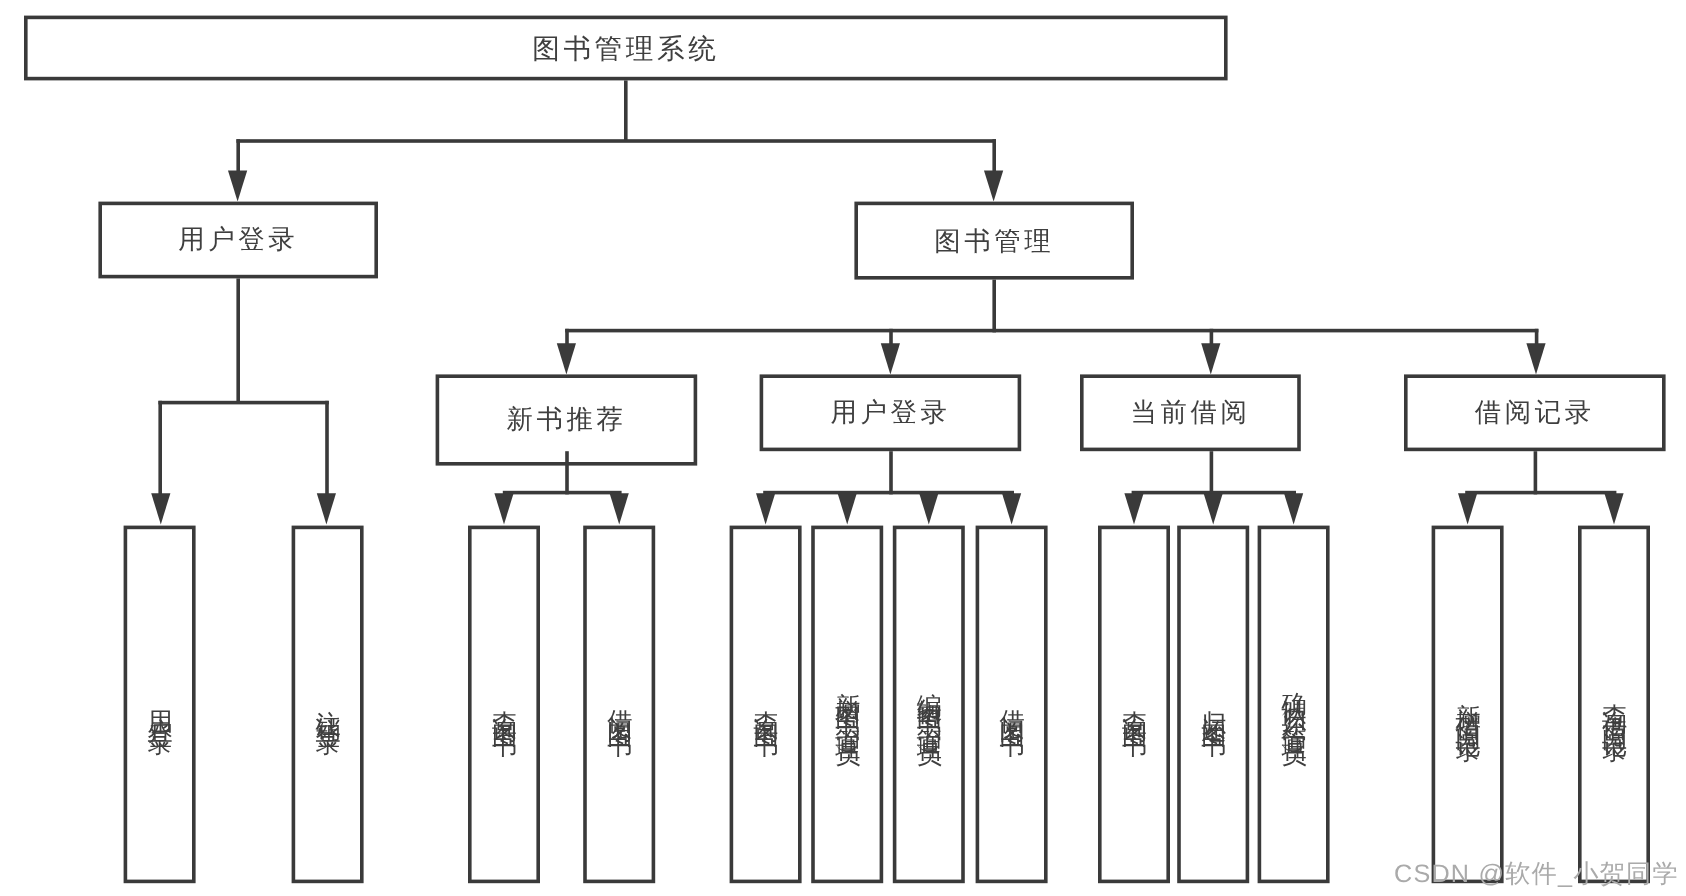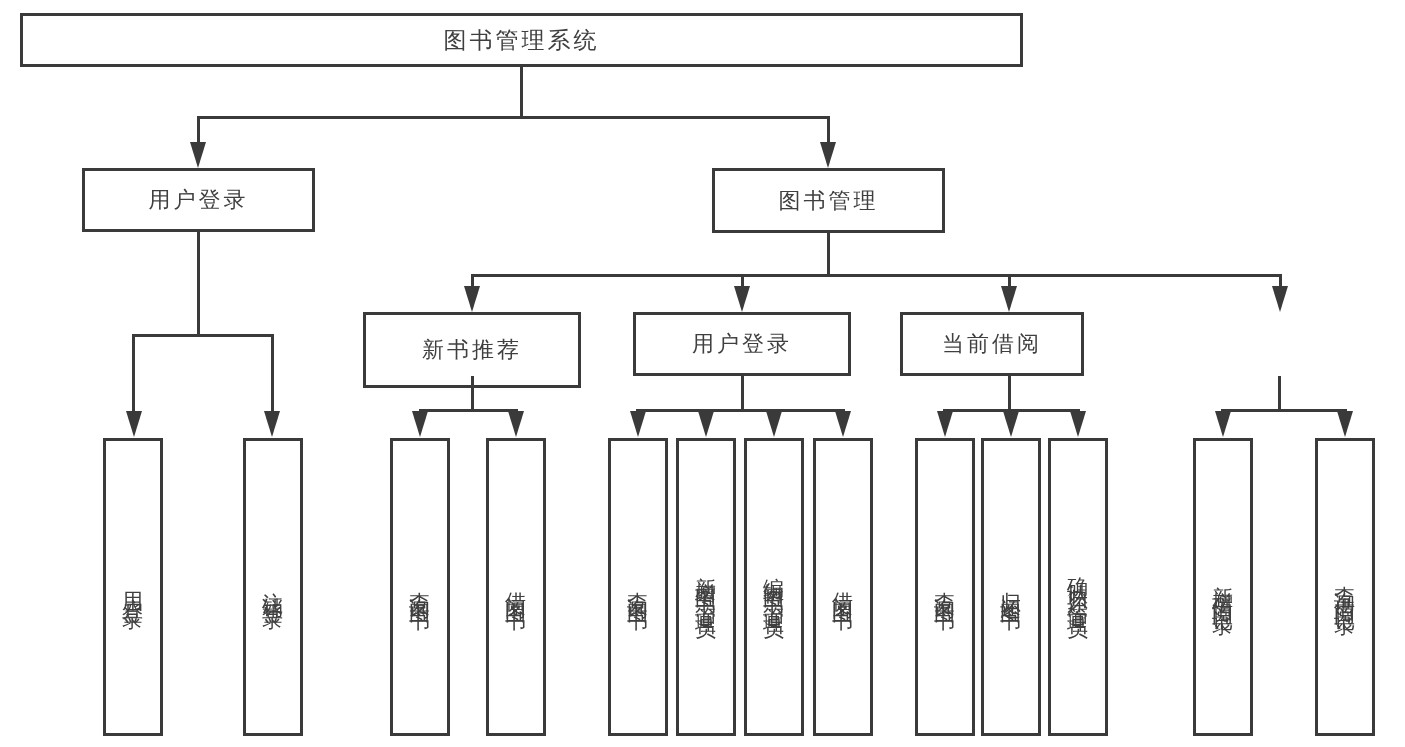--- a/index.html
+++ b/index.html
@@ -71,20 +71,23 @@
 
   <div class="box" style="left:363px;top:312px;width:218px;height:76px">
     <span class="lbl">新书推荐</span>
   </div>
   <div class="box" style="left:633px;top:312px;width:218px;height:64px">
     <span class="lbl">用户登录</span>
   </div>
   <div class="box" style="left:900px;top:312px;width:184px;height:64px">
     <span class="lbl">当前借阅</span>
   </div>
+  <div class="box" style="left:1170px;top:312px;width:218px;height:64px">
+    <span class="lbl">借阅记录</span>
+  </div>
 
   <div class="vl" style="left:471px;top:376px;height:36px"></div>
   <div class="hl" style="left:419px;top:409px;width:99px"></div>
   <div class="ar" style="left:412px;top:411px"></div>
   <div class="ar" style="left:508px;top:411px"></div>
 
   <div class="vl" style="left:741px;top:376px;height:36px"></div>
   <div class="hl" style="left:636px;top:409px;width:209px"></div>
   <div class="ar" style="left:630px;top:411px"></div>
   <div class="ar" style="left:698px;top:411px"></div>
@@ -139,14 +142,15 @@
     <span class="vtxt">确认归还（管理员）</span>
   </div>
 
   <div class="box leaf" style="left:1193px">
     <span class="vtxt">新增借阅记录</span>
   </div>
   <div class="box leaf" style="left:1315px">
     <span class="vtxt">查询借阅记录</span>
   </div>
 
+  <div class="watermark">CSDN @软件_小贺同学</div>
 
 </div>
 
 </body></html>

